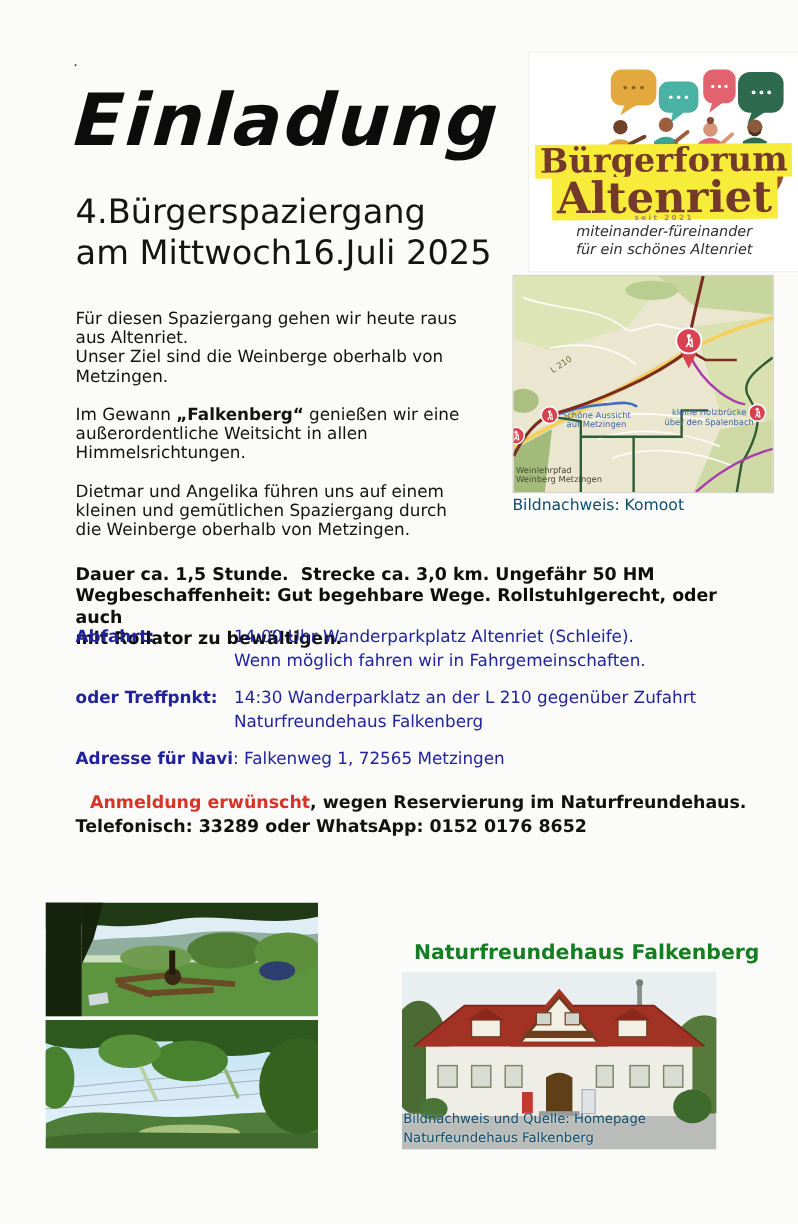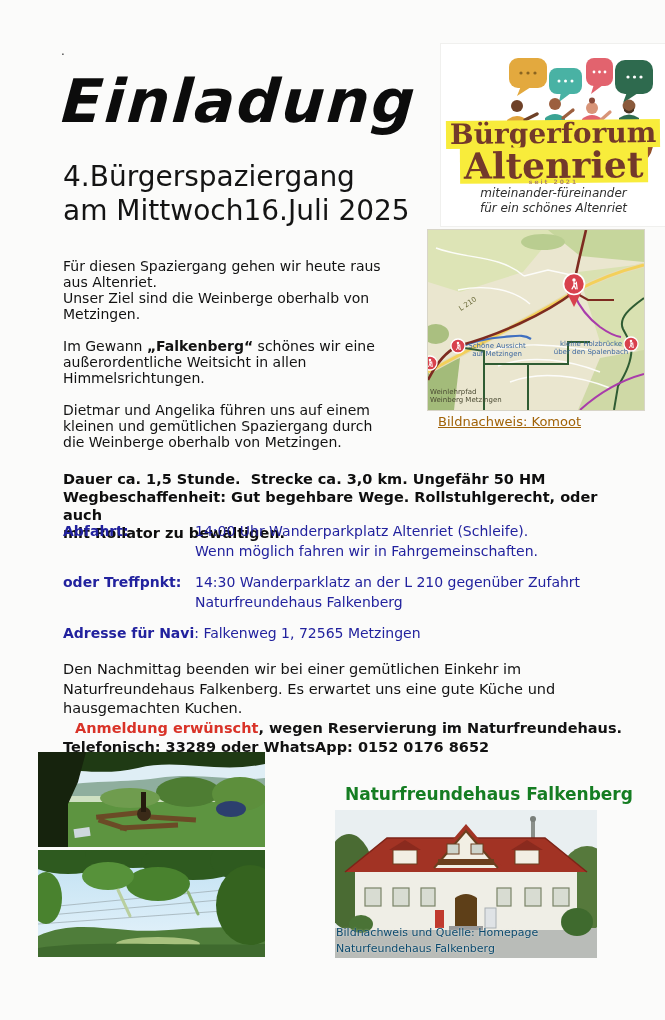--- a/index.html
+++ b/index.html
@@ -29,21 +29,21 @@
   
   #intro{left:63px;top:258px;width:372px;font-size:14px;line-height:16px;color:#121212;}
   #intro .para{margin:0 0 16px 0;}
   #map-box{left:427px;top:229px;width:216px;height:180px;border:1px solid #d8d5c8;}
   #map-box svg{display:block;}
   .map-label{position:absolute;font-size:7px;line-height:8px;color:#3f69a0;text-align:center;white-space:pre-line;}
   #map-label-road{left:30px;top:70px;color:#6b6b3a;transform:rotate(-33deg);font-size:7px;}
   #map-label-viewpoint{left:30px;top:112px;width:78px;}
   #map-label-bridge{left:118px;top:110px;width:90px;}
   #map-label-trail{left:2px;top:158px;width:90px;text-align:left;color:#4a4a33;}
-  #map-caption{left:438px;top:414px;font-size:13px;color:#a16207;text-decoration:underline;}
+  #map-caption{left:427px;top:414px;font-size:13px;color:#0c4a6e;}
 
   
   #specs{left:63px;top:470px;width:565px;font-size:14.5px;line-height:18px;font-weight:bold;color:#0e0e0e;}
 
   
   #schedule{left:63px;top:521px;width:570px;font-size:14px;line-height:20px;}
   .sched-row{display:flex;margin-bottom:11px;}
   .sched-label{width:132px;font-weight:bold;flex:none;}
   .sched-value{flex:1;}
   #navi-line{margin-top:3px;}
@@ -141,21 +141,21 @@
     <div class="abs" id="logo-since">seit 2021</div>
     <div class="abs preline" id="logo-slogan">miteinander-füreinander
 für ein schönes Altenriet</div>
   </div>
 
   <div class="abs" id="intro">
     <div class="para preline">Für diesen Spaziergang gehen wir heute raus
 aus Altenriet.
 Unser Ziel sind die Weinberge oberhalb von
 Metzingen.</div>
-    <div class="para preline"><span>Im Gewann </span><b>„Falkenberg“</b><span> schönes wir eine
+    <div class="para preline"><span>Im Gewann </span><b>„Falkenberg“</b><span> genießen wir eine
 außerordentliche Weitsicht in allen
 Himmelsrichtungen.</span></div>
     <div class="para preline">Dietmar und Angelika führen uns auf einem
 kleinen und gemütlichen Spaziergang durch
 die Weinberge oberhalb von Metzingen.</div>
   </div>
 
   <div class="abs" id="map-box">
     <svg viewBox="0 0 216 180" width="216" height="180">
       <rect x="0" y="0" width="216" height="180" fill="#eae6cf"></rect>
@@ -248,23 +248,20 @@
       <div class="sched-label">oder Treffpnkt:</div>
       <div class="sched-value preline">14:30 Wanderparklatz an der L 210 gegenüber Zufahrt
 Naturfreundehaus Falkenberg</div>
     </div>
     <div id="navi-line">
       <span class="sched-label-inline">Adresse für Navi</span><span>: Falkenweg 1, 72565 Metzingen</span>
     </div>
   </div>
 
   <div class="abs" id="closing">
-    <div class="preline">Den Nachmittag beenden wir bei einer gemütlichen Einkehr im
-Naturfreundehaus Falkenberg. Es erwartet uns eine gute Küche und
-hausgemachten Kuchen.</div>
     <div>
       <span class="bold" style="color:#d93328;margin-left:12px;">Anmeldung erwünscht</span><span class="bold">, wegen Reservierung im Naturfreundehaus.</span>
     </div>
     <div class="bold">Telefonisch: 33289 oder WhatsApp: 0152 0176 8652</div>
   </div>
 
   <div class="abs" id="photo-top">
     <svg viewBox="0 0 227 95" width="227" height="95">
       <rect width="227" height="95" fill="#dfeef5"></rect>
       <path d="M0,40 C40,26 80,32 120,26 C160,20 200,30 227,26 L227,48 L0,48 Z" fill="#8fae9e"></path>

